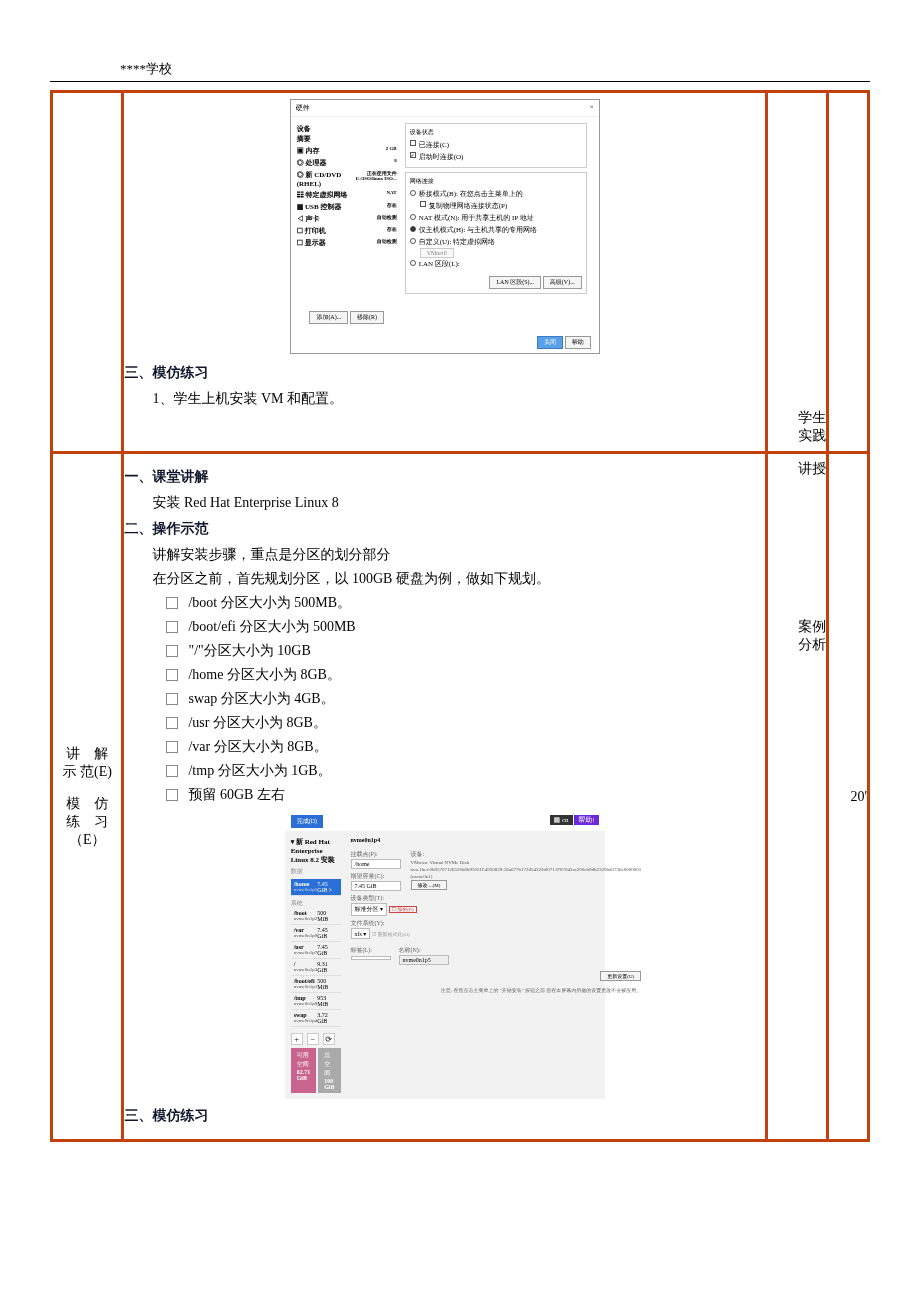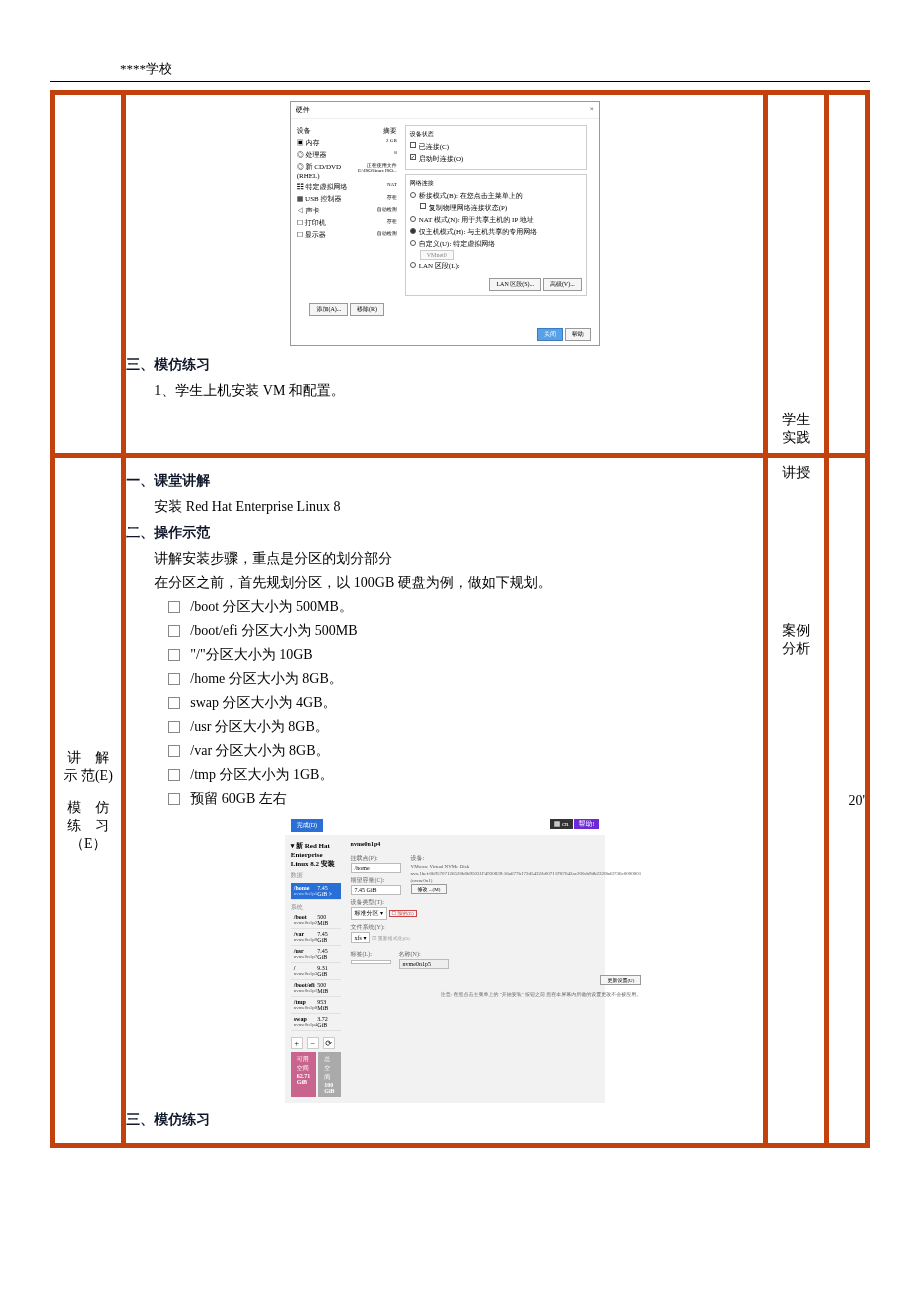--- a/index.html
+++ b/index.html
@@ -2,34 +2,34 @@
 <html><head>
   <meta charset="utf-8">
   <style>
     * { box-sizing: border-box; margin: 0; padding: 0; }
     body { font-family: "SimSun", "Microsoft YaHei", serif; font-size: 14px; background: #fff; width: 920px; }
     .page { padding: 60px 50px 40px 50px; }
     .header { display: flex; justify-content: space-between; border-bottom: 1px solid #000; padding-bottom: 3px; margin-bottom: 8px; font-size: 13px; }
     .header-left { margin-left: 70px; }
     .header-right { margin-right: 10px; }
     table.lesson { width: 100%; border-collapse: collapse; }
-    table.lesson td { border: 5px solid #c2410c; vertical-align: top; padding: 6px 0; }
+    table.lesson td { border: 3px solid #c2410c; vertical-align: top; padding: 6px 0; }
     .col-left { width: 70px; text-align: center; vertical-align: middle !important; }
     .col-middle { width: 630px; }
-    .col-activity { width: 60px; text-align: center; font-family: Liberation Serif, serif; }
+    .col-activity { width: 60px; text-align: right; font-family: Liberation Serif, serif; }
     .col-time { width: 40px; text-align: right; vertical-align: middle !important; }
     .section-title { color: #0f172a; font-weight: bold; margin: 8px 0; }
     .content-line { margin: 6px 0 6px 28px; }
     .bullet-line { margin: 6px 0 6px 42px; display: flex; }
     .bullet-box { display: inline-block; width: 12px; height: 12px; border: 1px solid #888; margin-right: 10px; margin-top: 3px; flex-shrink: 0; }
     .vm-dialog { width: 310px; margin: 0 auto 10px auto; border: 1px solid #999; background: #fff; font-size: 7px; position: relative; }
     .vm-title { padding: 3px 5px; display: flex; justify-content: space-between; border-bottom: 1px solid #eee; }
     .vm-body { display: flex; padding: 6px; }
     .vm-list { width: 100px; }
-    .vm-row { display: flex; justify-content: space-between; padding: 1px 0; }
+    .vm-row { display: flex; justify-content: space-between; padding: 1px 0; font-weight: bold; }
     .vm-right { width: 190px; padding-left: 8px; }
     .vm-group { border: 1px solid #ccc; padding: 4px; margin-bottom: 4px; }
     .vm-group-title { font-size: 6px; margin-bottom: 2px; }
     .vm-radio { display: flex; align-items: flex-start; padding: 1px 0; }
     .vm-radio-circle { width: 6px; height: 6px; border: 1px solid #555; border-radius: 50%; margin-right: 3px; margin-top: 1px; flex-shrink: 0; }
     .vm-radio-circle.filled { background: #333; }
     .vm-checkbox { width: 6px; height: 6px; border: 1px solid #555; margin-right: 3px; display: inline-flex; align-items: center; justify-content: center; font-size: 5px; }
     .vm-btn { display: inline-block; border: 1px solid #999; padding: 1px 6px; font-size: 6px; background: #f5f5f5; }
     .vm-btn.primary { background: #58a0e8; border-color: #3a7cbf; color: #fff; }
     .vm-footer { text-align: right; padding: 4px 8px; }
@@ -80,21 +80,21 @@
         <td class="col-left"></td>
         <td class="col-middle">
 
           <div class="vm-dialog">
             <div class="vm-title">
               <span>硬件</span>
               <span>×</span>
             </div>
             <div class="vm-body">
               <div class="vm-list">
-                <div class="vm-row" style="font-weight:normal;">
+                <div class="vm-row" style="font-weight:bold;flex-direction:column;">
                   <span>设备</span>
                   <span>摘要</span>
                 </div>
                 <div id="vm-rows">
                       <div class="vm-row">
                         <span>▣ 内存</span>
                         <span style="font-size:5px;text-align:right;">2 GB</span>
                       </div>
                       <div class="vm-row">
                         <span>◎ 处理器</span>

